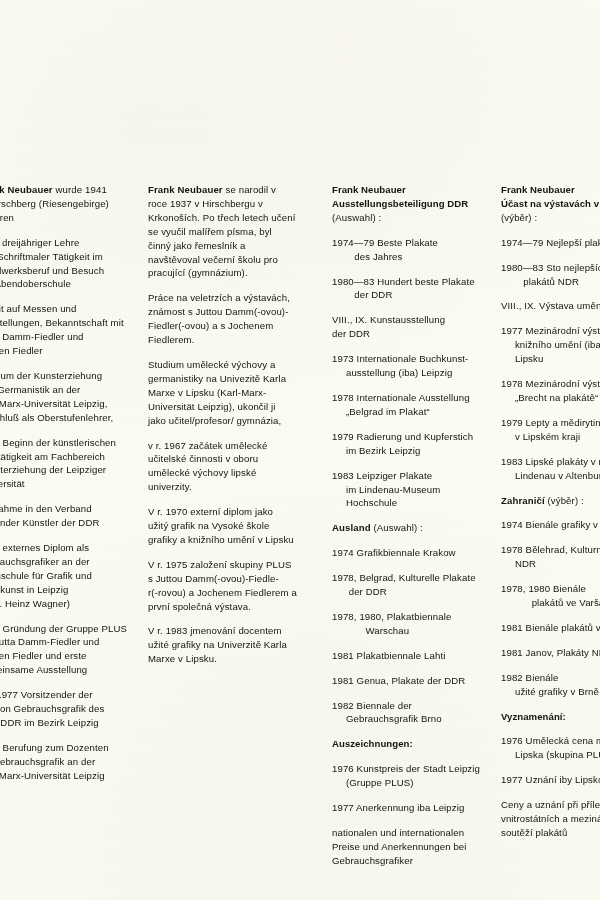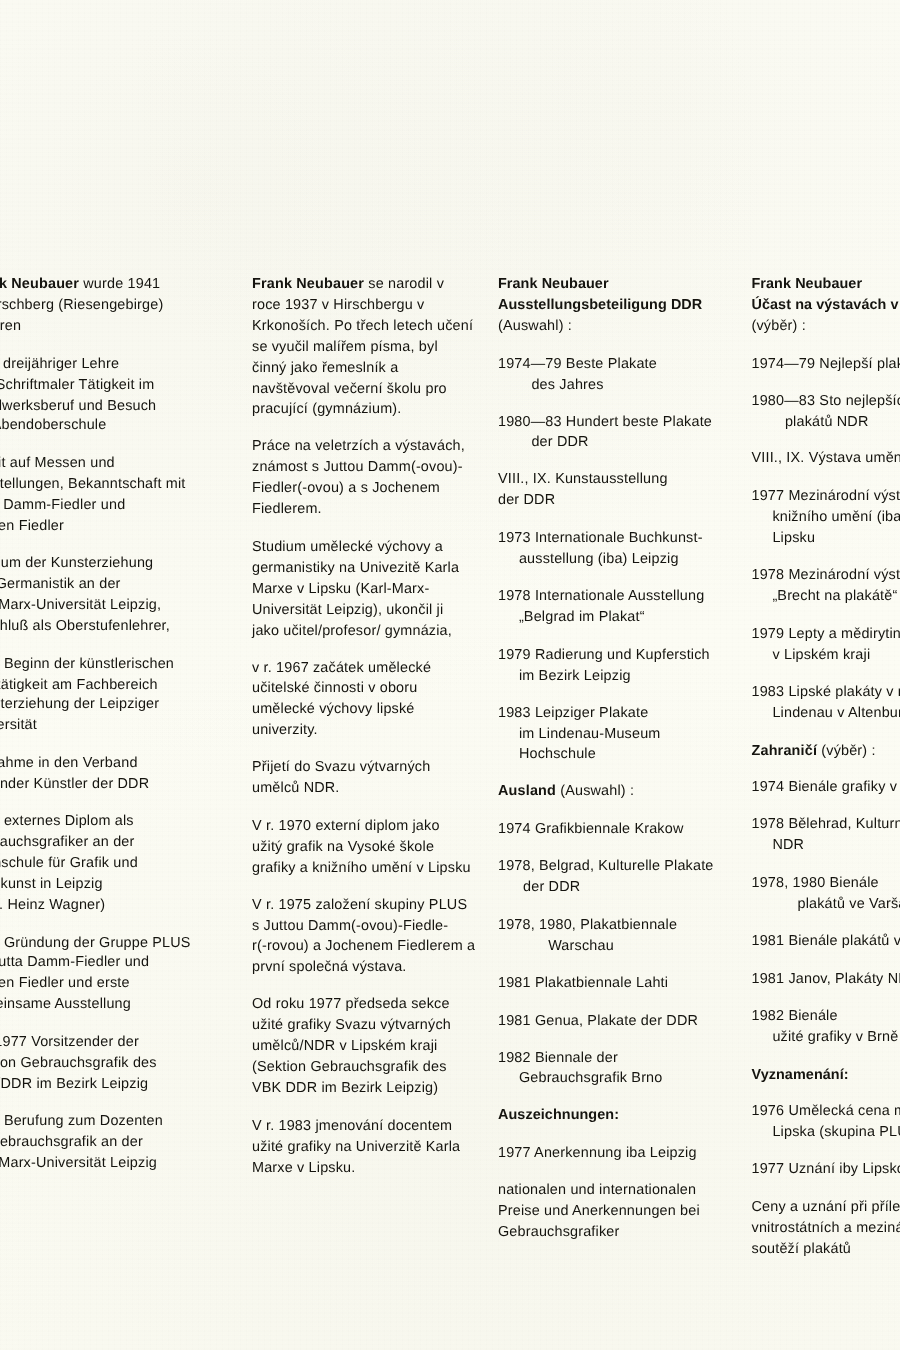--- a/index.html
+++ b/index.html
@@ -48,21 +48,21 @@
     width: 600px;
   }
   .column {
     position: absolute;
     top: 0;
     box-sizing: border-box;
   }
 
   
   #col-de-bio      { left: -22px; width: 172px; }
-  #col-cs-bio      { left: 168px; width: 162px; }
+  #col-cs-bio      { left: 148px; width: 162px; }
   #col-de-exhibits { left: 332px; width: 163px; }
   #col-cs-exhibits { left: 501px; width: 140px; }
 
   .block {
     margin: 0 0 11px 0;
   }
   .block:last-child { margin-bottom: 0; }
 
   .line {
     font-size: 9.6px;
@@ -174,40 +174,29 @@
         <div class="line">Universität Leipzig), ukončil ji</div>
         <div class="line">jako učitel/profesor/ gymnázia,</div>
       </div>
       <div class="block">
         <div class="line">v r. 1967 začátek umělecké</div>
         <div class="line">učitelské činnosti v oboru</div>
         <div class="line">umělecké výchovy lipské</div>
         <div class="line">univerzity.</div>
       </div>
       <div class="block">
-        <div class="line">Přijetí do Svazu výtvarných</div>
-        <div class="line">umělců NDR.</div>
-      </div>
-      <div class="block">
         <div class="line">V r. 1970 externí diplom jako</div>
         <div class="line">užitý grafik na Vysoké škole</div>
         <div class="line">grafiky a knižního umění v Lipsku</div>
       </div>
       <div class="block">
         <div class="line">V r. 1975 založení skupiny PLUS</div>
         <div class="line">s Juttou Damm(-ovou)-Fiedle-</div>
         <div class="line">r(-rovou) a Jochenem Fiedlerem a</div>
         <div class="line">první společná výstava.</div>
-      </div>
-      <div class="block">
-        <div class="line">Od roku 1977 předseda sekce</div>
-        <div class="line">užité grafiky Svazu výtvarných</div>
-        <div class="line">umělců/NDR v Lipském kraji</div>
-        <div class="line">(Sektion Gebrauchsgrafik des</div>
-        <div class="line">VBK DDR im Bezirk Leipzig)</div>
       </div>
       <div class="block">
         <div class="line">V r. 1983 jmenování docentem</div>
         <div class="line">užité grafiky na Univerzitě Karla</div>
         <div class="line">Marxe v Lipsku.</div>
       </div>
     </div>
 
   <div class="column" id="col-de-exhibits">
       <div class="block heading-block">
@@ -265,20 +254,24 @@
         <div class="line">1981 Genua, Plakate der DDR</div>
       </div>
       <div class="block">
         <div class="line">1982 Biennale der</div>
         <div class="line">     Gebrauchsgrafik Brno</div>
       </div>
       <div class="block">
         <div class="line bold">Auszeichnungen:</div>
       </div>
       <div class="block">
+        <div class="line">1976 Kunstpreis der Stadt Leipzig</div>
+        <div class="line">     (Gruppe PLUS)</div>
+      </div>
+      <div class="block">
         <div class="line">1977 Anerkennung iba Leipzig</div>
       </div>
       <div class="block">
         <div class="line">nationalen und internationalen</div>
         <div class="line">Preise und Anerkennungen bei</div>
         <div class="line">Gebrauchsgrafiker</div>
       </div>
     </div>
 
   <div class="column" id="col-cs-exhibits">

